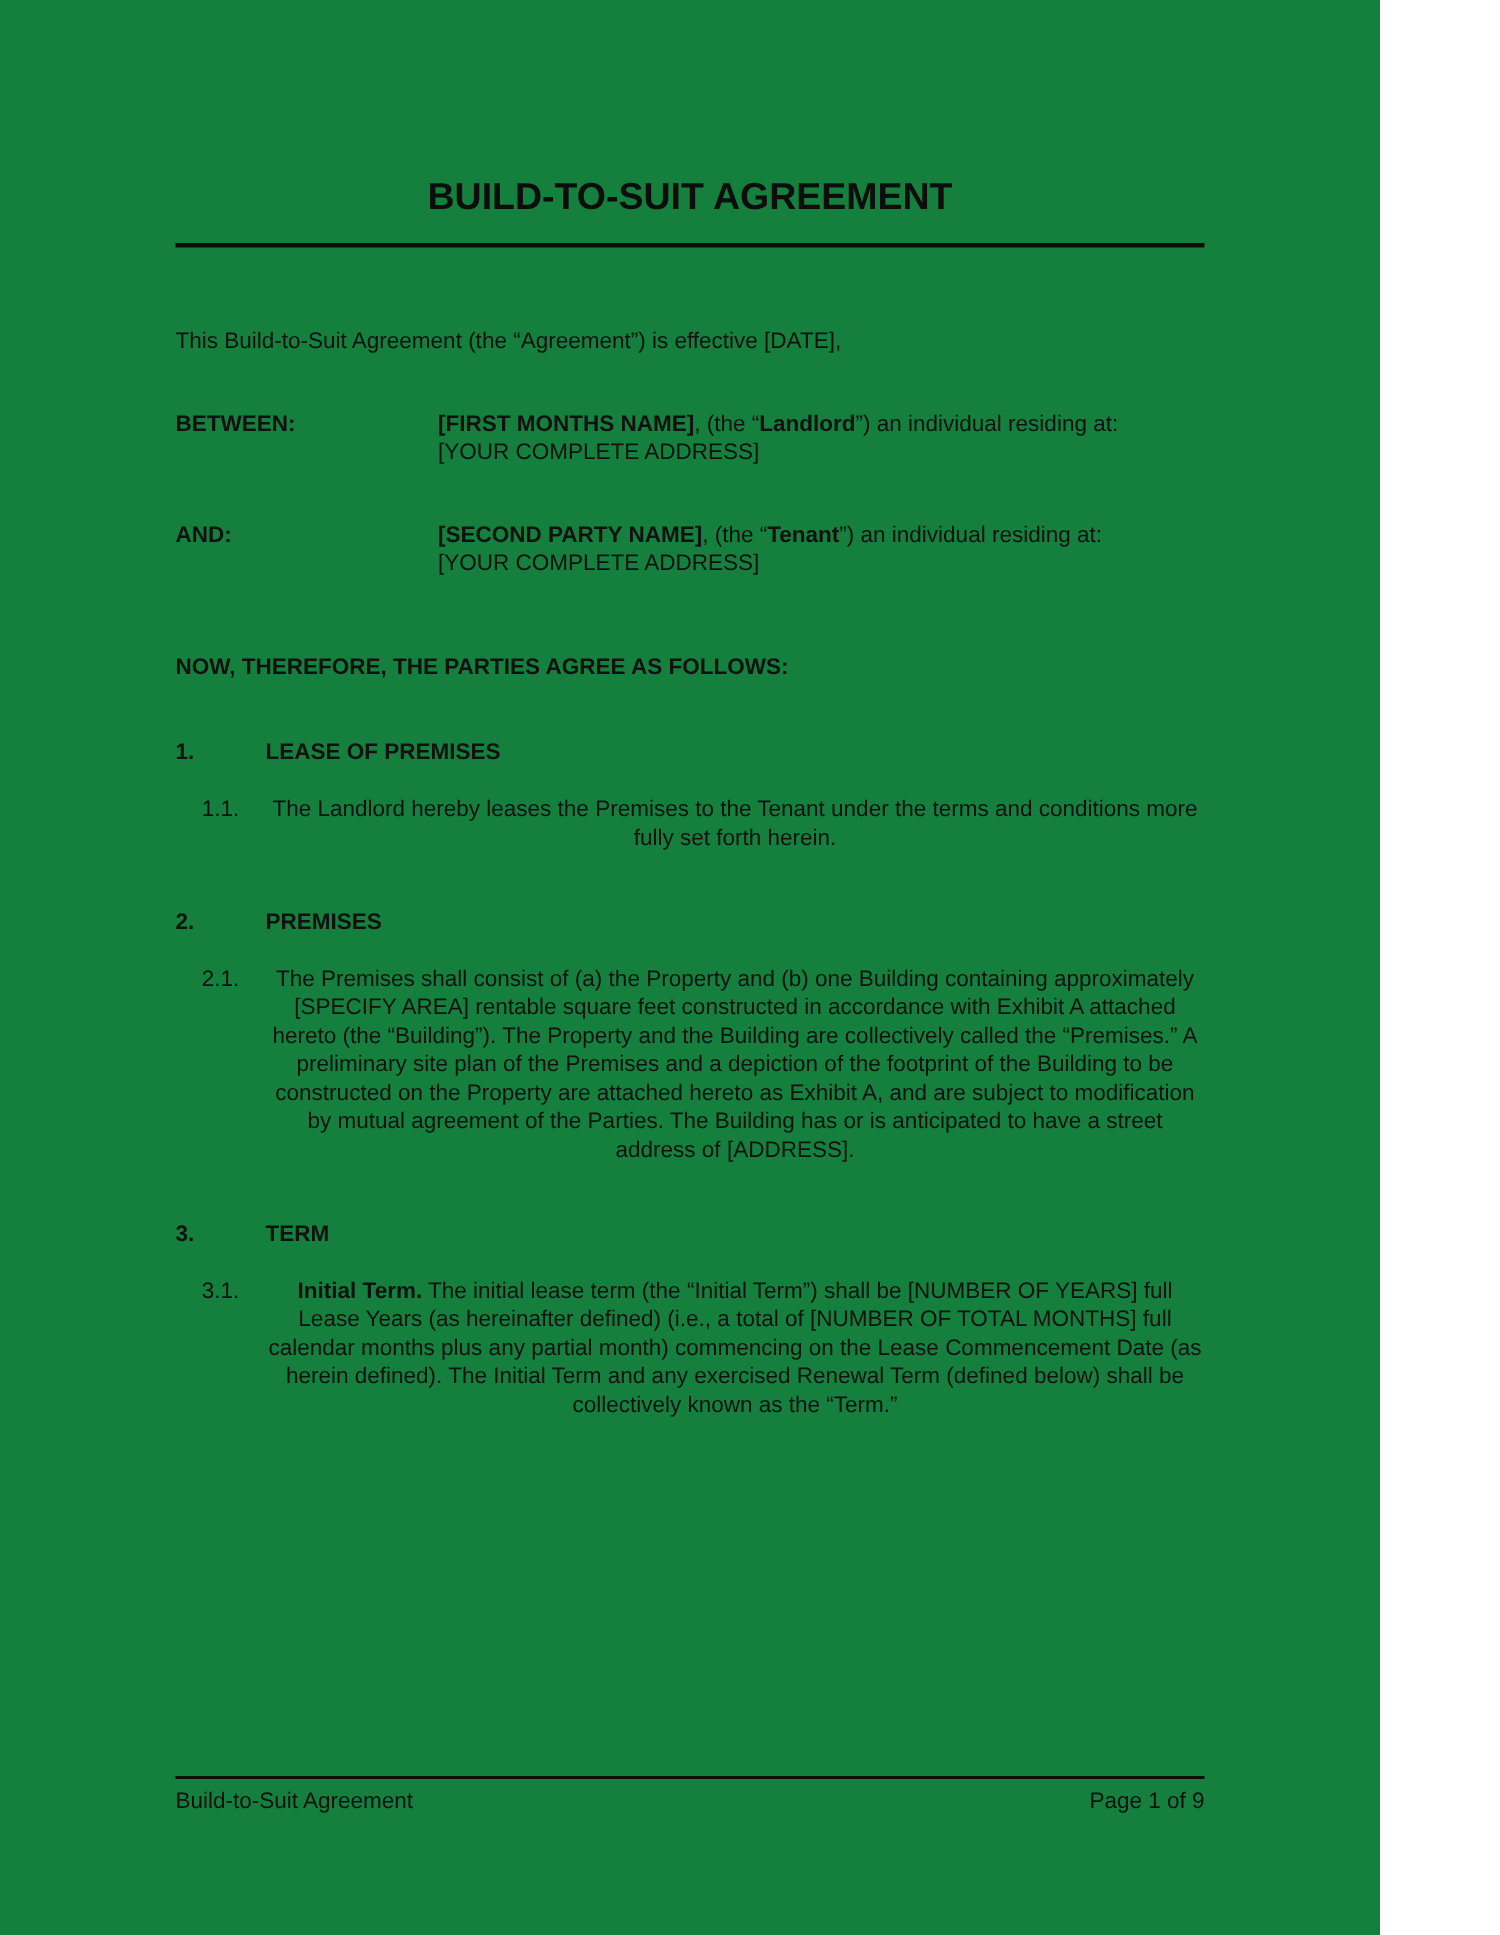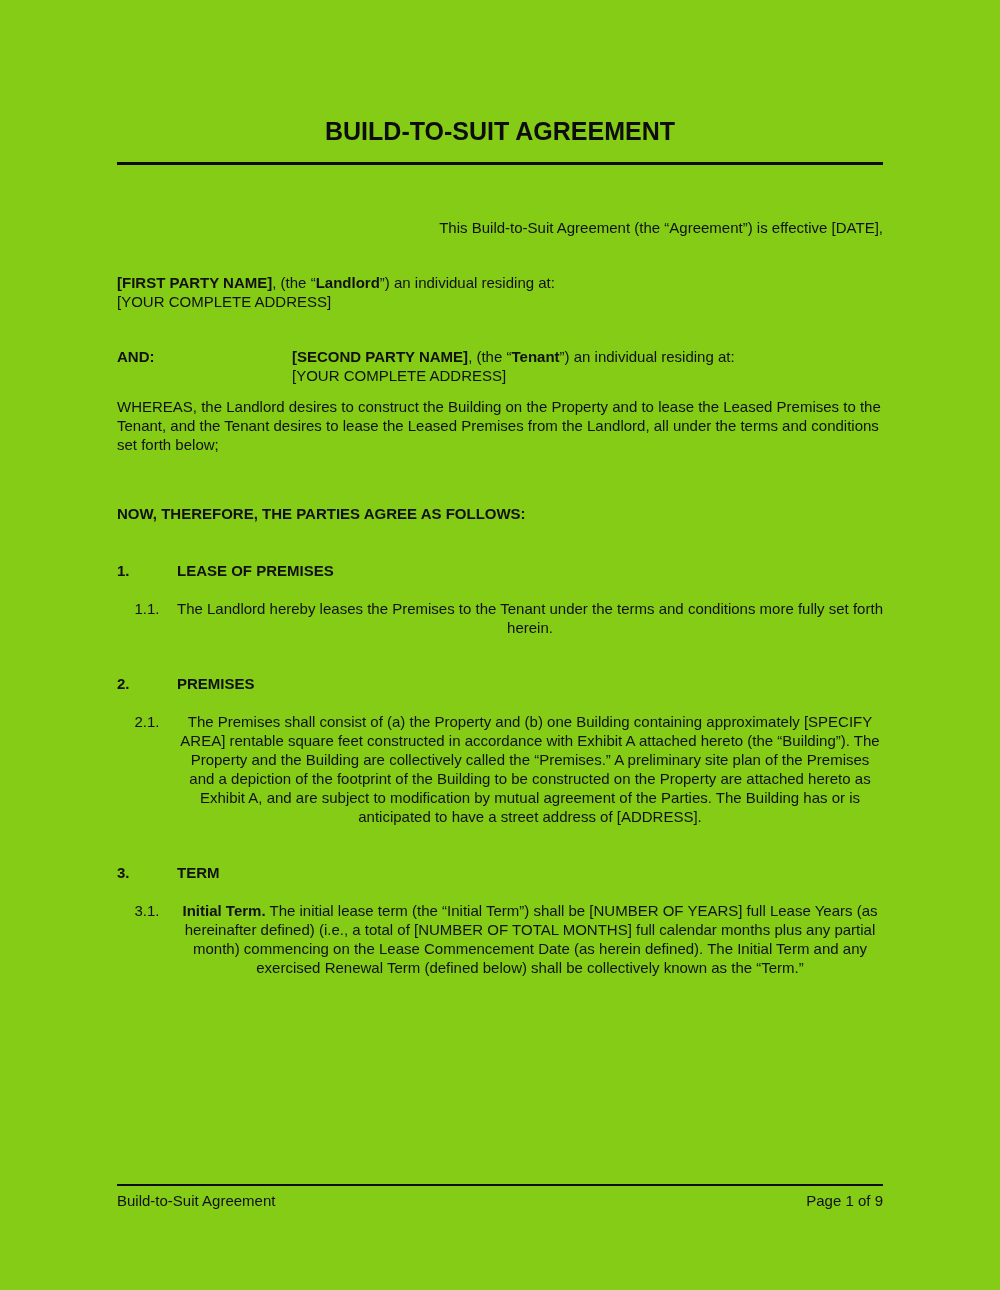--- a/index.html
+++ b/index.html
@@ -1,42 +1,42 @@
 <!DOCTYPE html>
 <html><head>
 <meta charset="utf-8">
 <style>
   * { margin: 0; padding: 0; box-sizing: border-box; }
   html, body { background: #ffffff; }
   .page {
-    width: 1000px;
+    width: 920px;
     height: 1290px;
     position: relative;
-    background: #84cc16;
+    background: #15803d;
     font-family: "Liberation Sans", sans-serif;
     font-size: 15px;
     line-height: 19px;
     color: #111111;
     overflow: hidden;
   }
   .content { padding: 116px 117px 0 117px; }
 
   .doc-title {
     text-align: center;
     font-size: 25px;
     line-height: 30px;
     font-weight: bold;
     color: #0d0d0d;
   }
   .title-rule {
     height: 3px;
     background: #0d0d0d;
     margin-top: 16px;
   }
-  .intro { margin-top: 53px; text-align: right; }
+  .intro { margin-top: 53px; }
 
   .party { display: flex; margin-top: 36px; }
   .party-label { width: 175px; flex-shrink: 0; font-weight: bold; }
   .party-content { flex: 1; }
   .party-line.addr { }
 
   .para.whereas1 { margin-top: 47px; }
   .para.whereas2 { margin-top: 12px; }
   .now-therefore { margin-top: 50px; font-weight: bold; }
 
@@ -70,36 +70,36 @@
 
 <div class="page">
   <div class="content">
 
     <h1 class="doc-title">BUILD-TO-SUIT AGREEMENT</h1>
     <div class="title-rule"></div>
 
     <p class="intro">This Build-to-Suit Agreement (the “Agreement”) is effective [DATE],</p>
 
     <div class="party">
+      <div class="party-label">BETWEEN:</div>
       <div class="party-content">
-        <p class="party-line"><b>[FIRST PARTY NAME]</b><span>, (the “</span><b>Landlord</b><span>”) an individual residing at:</span></p>
+        <p class="party-line"><b>[FIRST MONTHS NAME]</b><span>, (the “</span><b>Landlord</b><span>”) an individual residing at:</span></p>
         <p class="party-line addr">[YOUR COMPLETE ADDRESS]</p>
       </div>
     </div>
 
     <div class="party">
       <div class="party-label">AND:</div>
       <div class="party-content">
         <p class="party-line"><b>[SECOND PARTY NAME]</b><span>, (the “</span><b>Tenant</b><span>”) an individual residing at:</span></p>
         <p class="party-line addr">[YOUR COMPLETE ADDRESS]</p>
       </div>
     </div>
 
 
-    <p class="para whereas2">WHEREAS, the Landlord desires to construct the Building on the Property and to lease the Leased Premises to the Tenant, and the Tenant desires to lease the Leased Premises from the Landlord, all under the terms and conditions set forth below;</p>
 
     <p class="now-therefore">NOW, THEREFORE, THE PARTIES AGREE AS FOLLOWS:</p>
 
     <div class="sec-heading first">
       <span class="num">1.</span>
       <span class="head">LEASE OF PREMISES</span>
     </div>
     <div class="clause">
       <span class="num">1.1.</span>
       <div class="clause-text">The Landlord hereby leases the Premises to the Tenant under the terms and conditions more fully set forth herein.</div>

